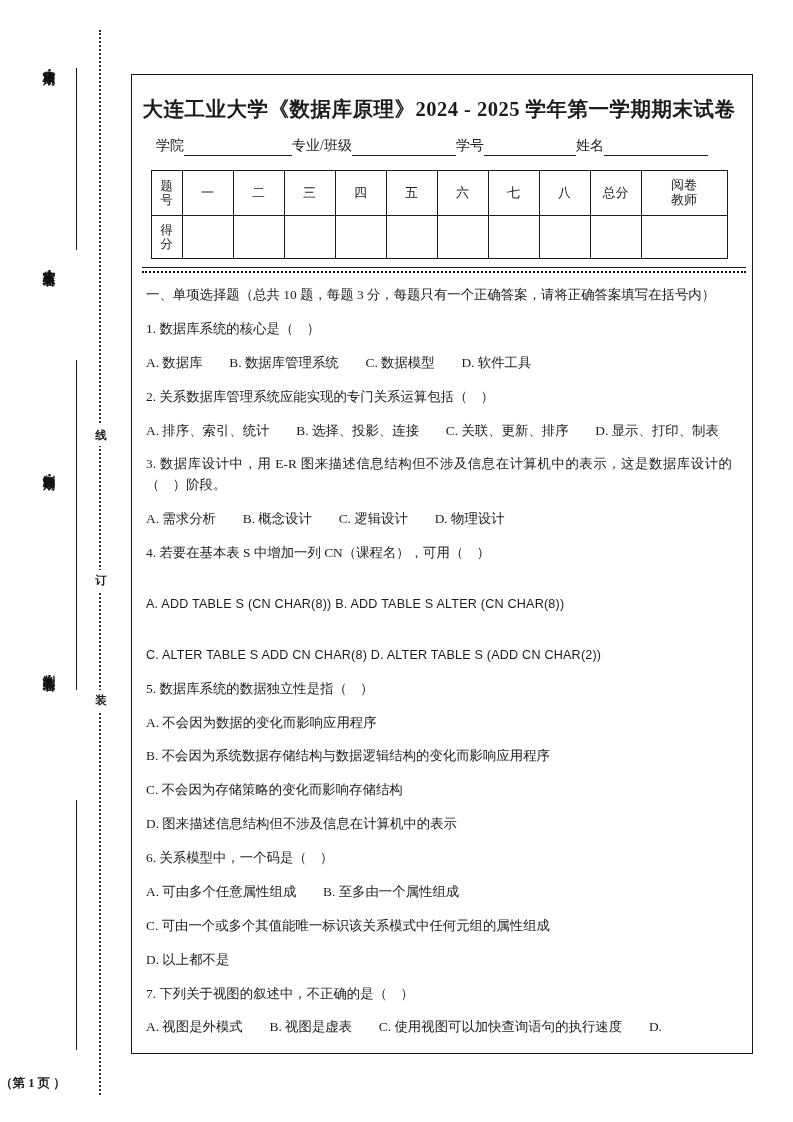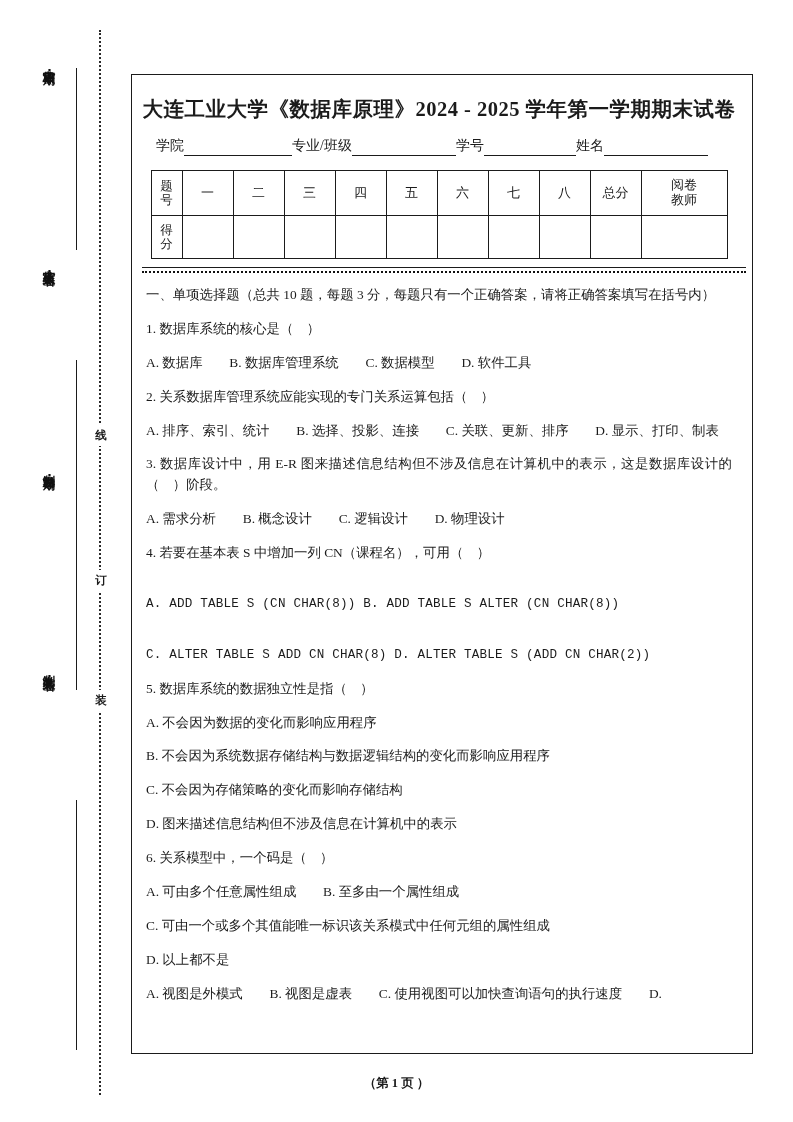--- a/index.html
+++ b/index.html
@@ -171,35 +171,34 @@
     padding: 0 4px 0 4px;
   }
   p.q {
     margin: 0 0 13.5px 0;
     font-size: 13.4px;
     line-height: 1.52;
     text-align: justify;
     font-family: "Liberation Serif", "DejaVu Serif", serif;
   }
   p.mono {
-    font-family: Liberation Mono, monospace;
+    font-family: Liberation Sans, sans-serif;
     font-size: 12.6px;
     letter-spacing: 0.2px;
     white-space: nowrap;
     margin-top: 32px;
   }
   p.nowrap { white-space: nowrap; }
 
   
   #page-footer {
     position: absolute;
     left: 0;
     top: 1075px;
     width: 793px;
-    text-align: center;
     font-size: 12.5px;
     font-weight: 700;
     font-family: "Liberation Serif", "DejaVu Serif", serif;
   }
 </style>
 </head>
 <body>
 
 <div id="margin-strip">
   <div class="vlabel" style="top:0px;">审核日期:</div>
@@ -306,18 +305,19 @@
     <p class="q nowrap">A. 不会因为数据的变化而影响应用程序</p>
     <p class="q nowrap">B. 不会因为系统数据存储结构与数据逻辑结构的变化而影响应用程序</p>
     <p class="q nowrap">C. 不会因为存储策略的变化而影响存储结构</p>
     <p class="q nowrap">D. 图来描述信息结构但不涉及信息在计算机中的表示</p>
 
     <p class="q">6. 关系模型中，一个码是（　）</p>
     <p class="q nowrap">A. 可由多个任意属性组成　　B. 至多由一个属性组成</p>
     <p class="q nowrap">C. 可由一个或多个其值能唯一标识该关系模式中任何元组的属性组成</p>
     <p class="q nowrap">D. 以上都不是</p>
 
+    <p class="q">7. 下列关于视图的叙述中，不正确的是（　）</p>
     <p class="q nowrap">A. 视图是外模式　　B. 视图是虚表　　C. 使用视图可以加快查询语句的执行速度　　D.</p>
 
   </div>
 </div>
 
 <div id="page-footer">（第 1 页 ）</div>
 
 </body></html>

